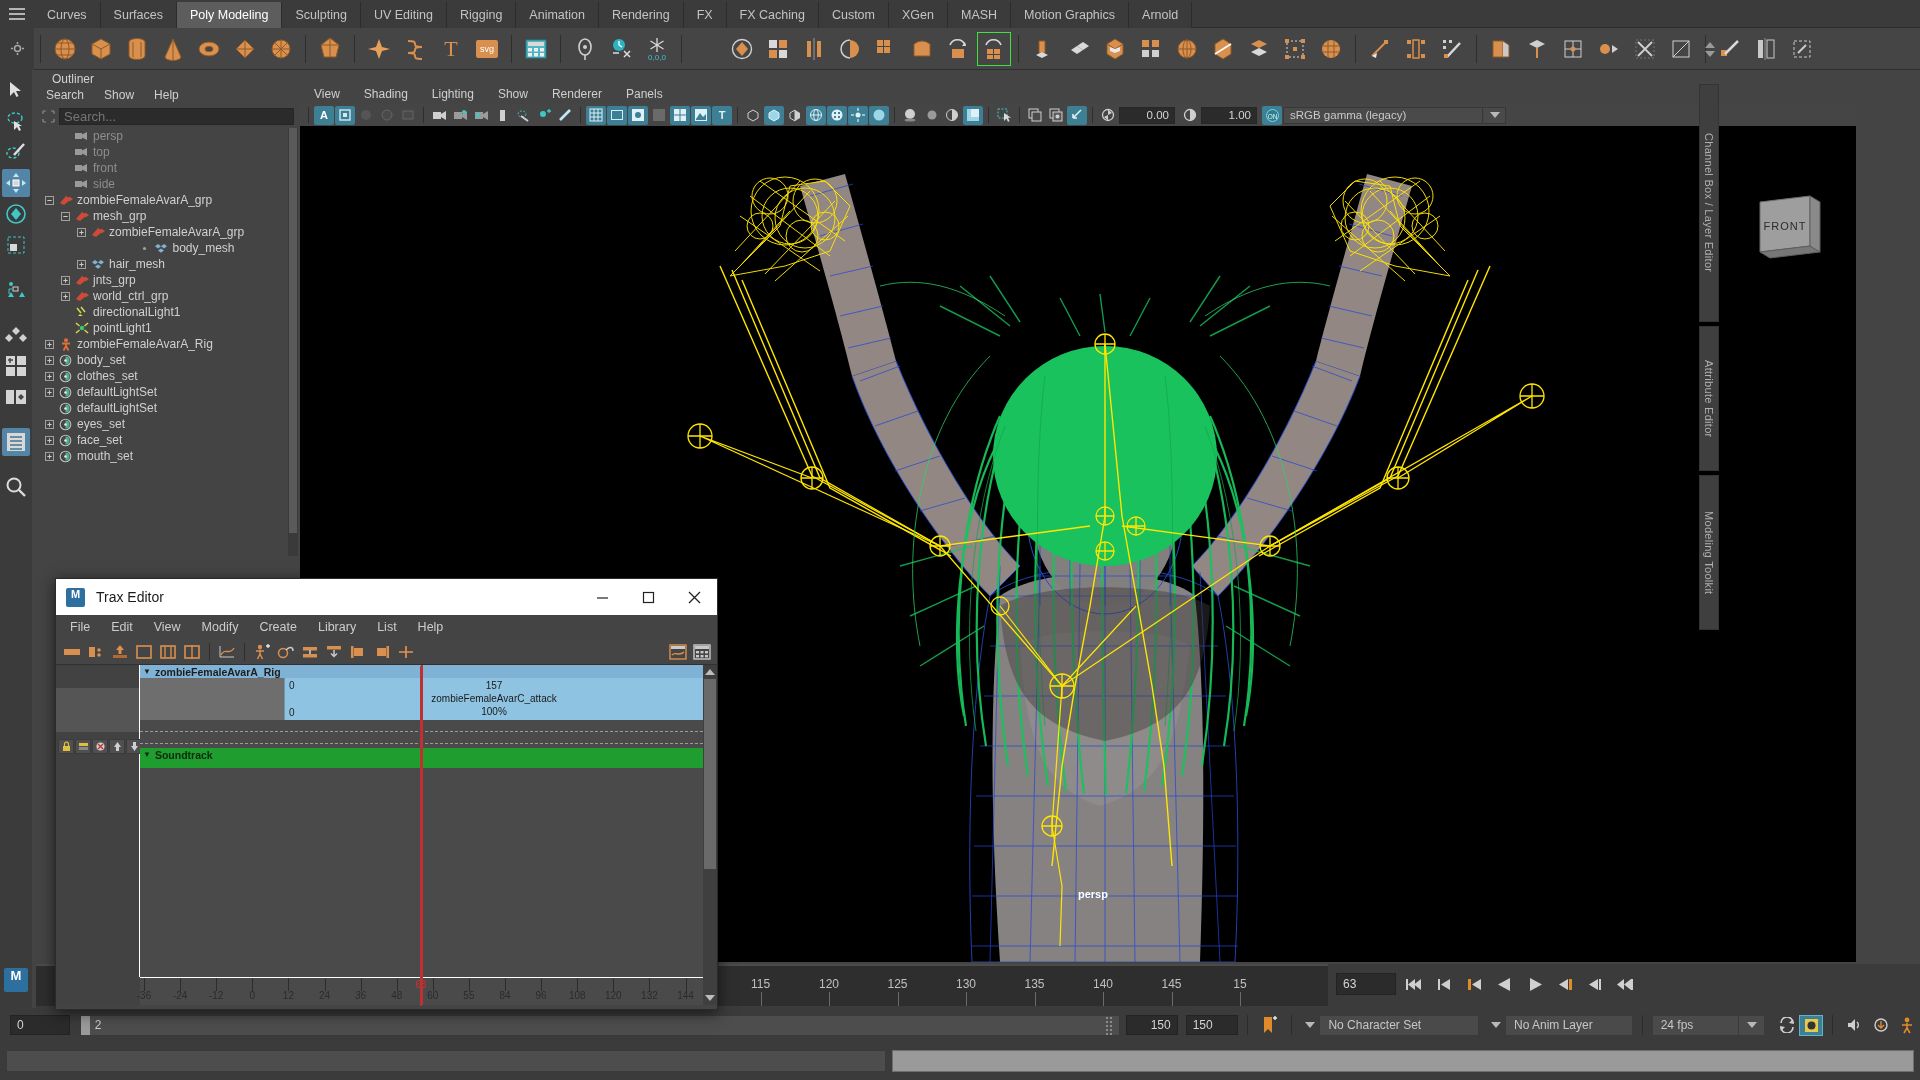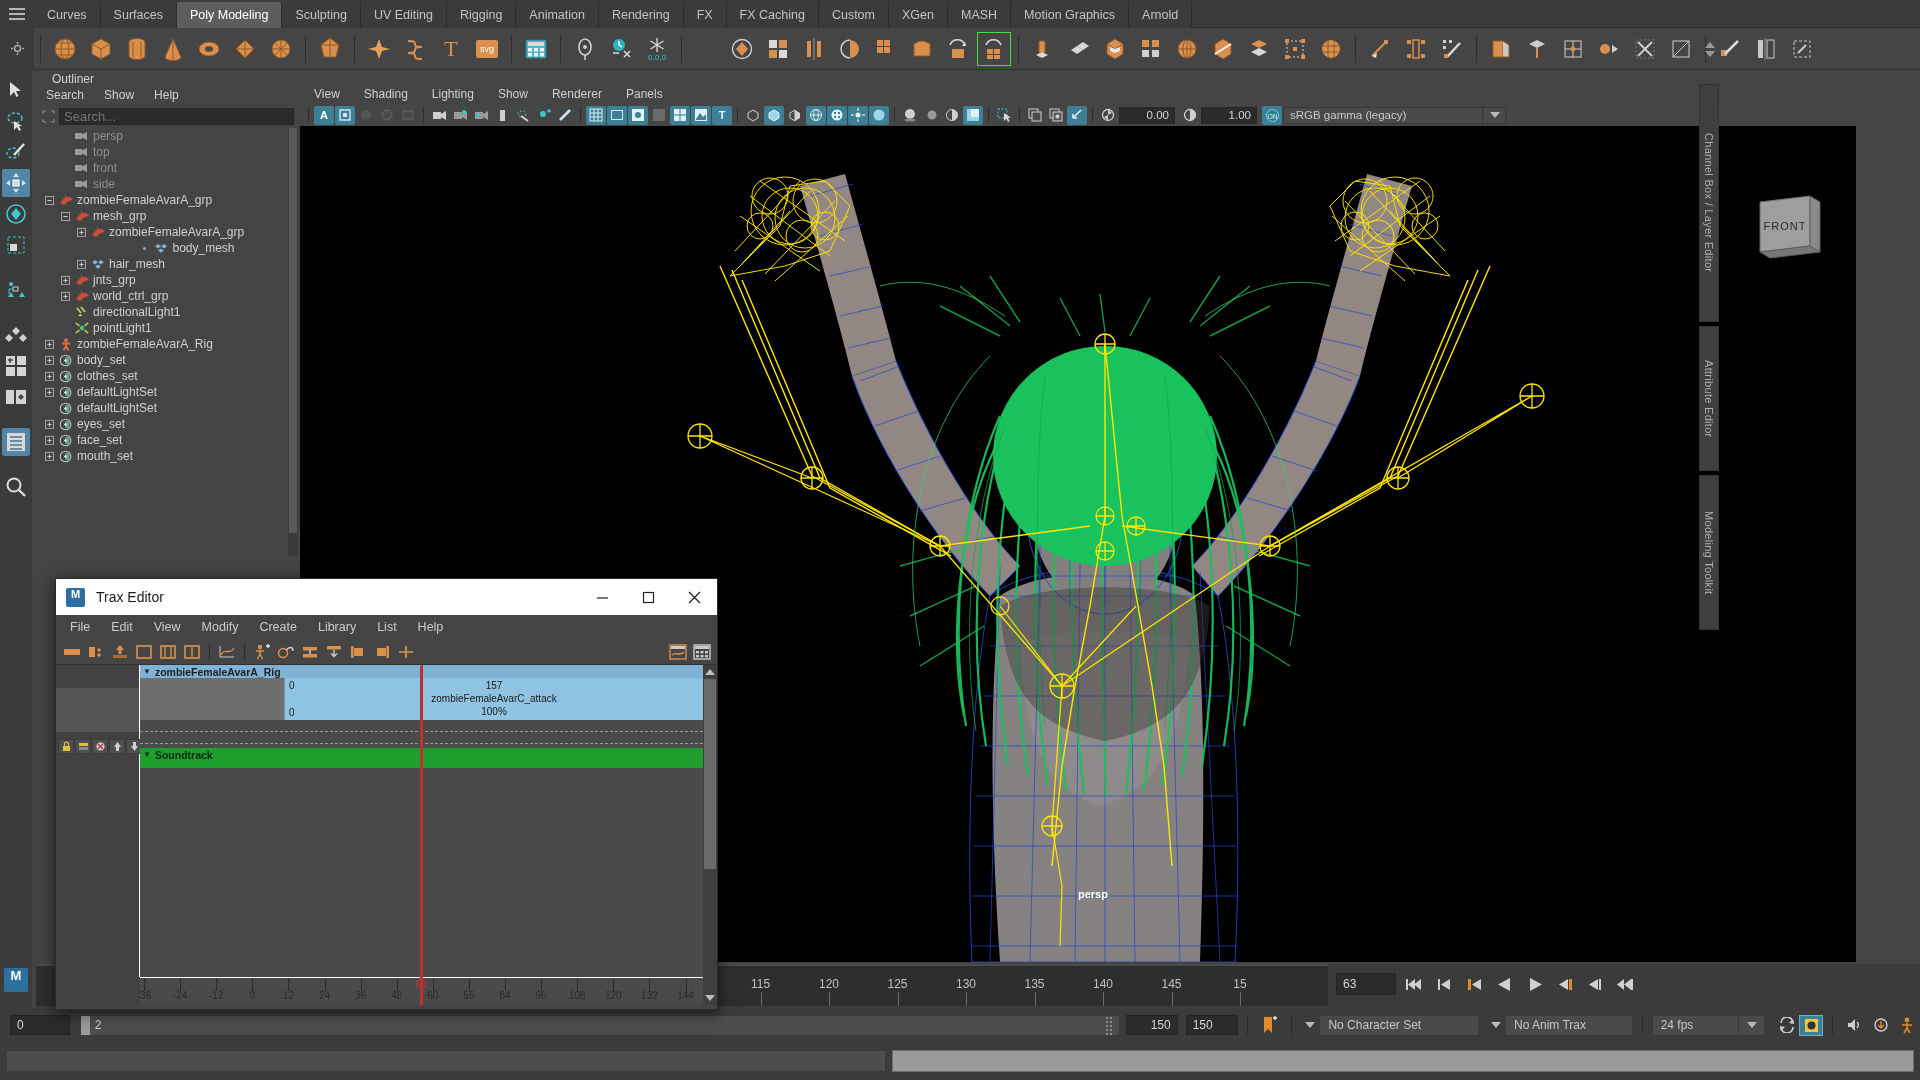--- a/index.html
+++ b/index.html
@@ -1521,21 +1521,21 @@
     </div>
     <div class="vdiv"></div>
     <div style="width:18px;display:flex;justify-content:center;">
         <div style="width:0;height:0;border-left:5px solid transparent;border-right:5px solid transparent;border-top:6px solid #b9b9b9;"></div>
       </div>
     <div class="cbox" style="width:160px;">No Character Set</div>
     <div style="width:8px"></div>
     <div style="width:18px;display:flex;justify-content:center;">
         <div style="width:0;height:0;border-left:5px solid transparent;border-right:5px solid transparent;border-top:6px solid #b9b9b9;"></div>
       </div>
-    <div class="cbox" style="width:128px;">No Anim Trax</div>
+    <div class="cbox" style="width:128px;">No Anim Layer</div>
     <div class="vdiv"></div>
     <div class="cbox" style="width:88px;">24 fps</div>
     <div style="width:26px;height:21px;background:#4a4a4a;border:1px solid #3a3a3a;border-left:none;display:flex;align-items:center;justify-content:center;">
         <div class="tri-dn"></div>
       </div>
     <div style="width:10px"></div>
     <div style="width:24px;display:flex;justify-content:center;">
       <svg width="18" height="16" viewBox="0 0 18 16">
           <path d="M3 6 A6 6 0 0 1 15 6" fill="none" stroke="#cfcfcf" stroke-width="1.6"></path>
           <path d="M15 2 L16 7 L11 6 Z" fill="#cfcfcf"></path>

